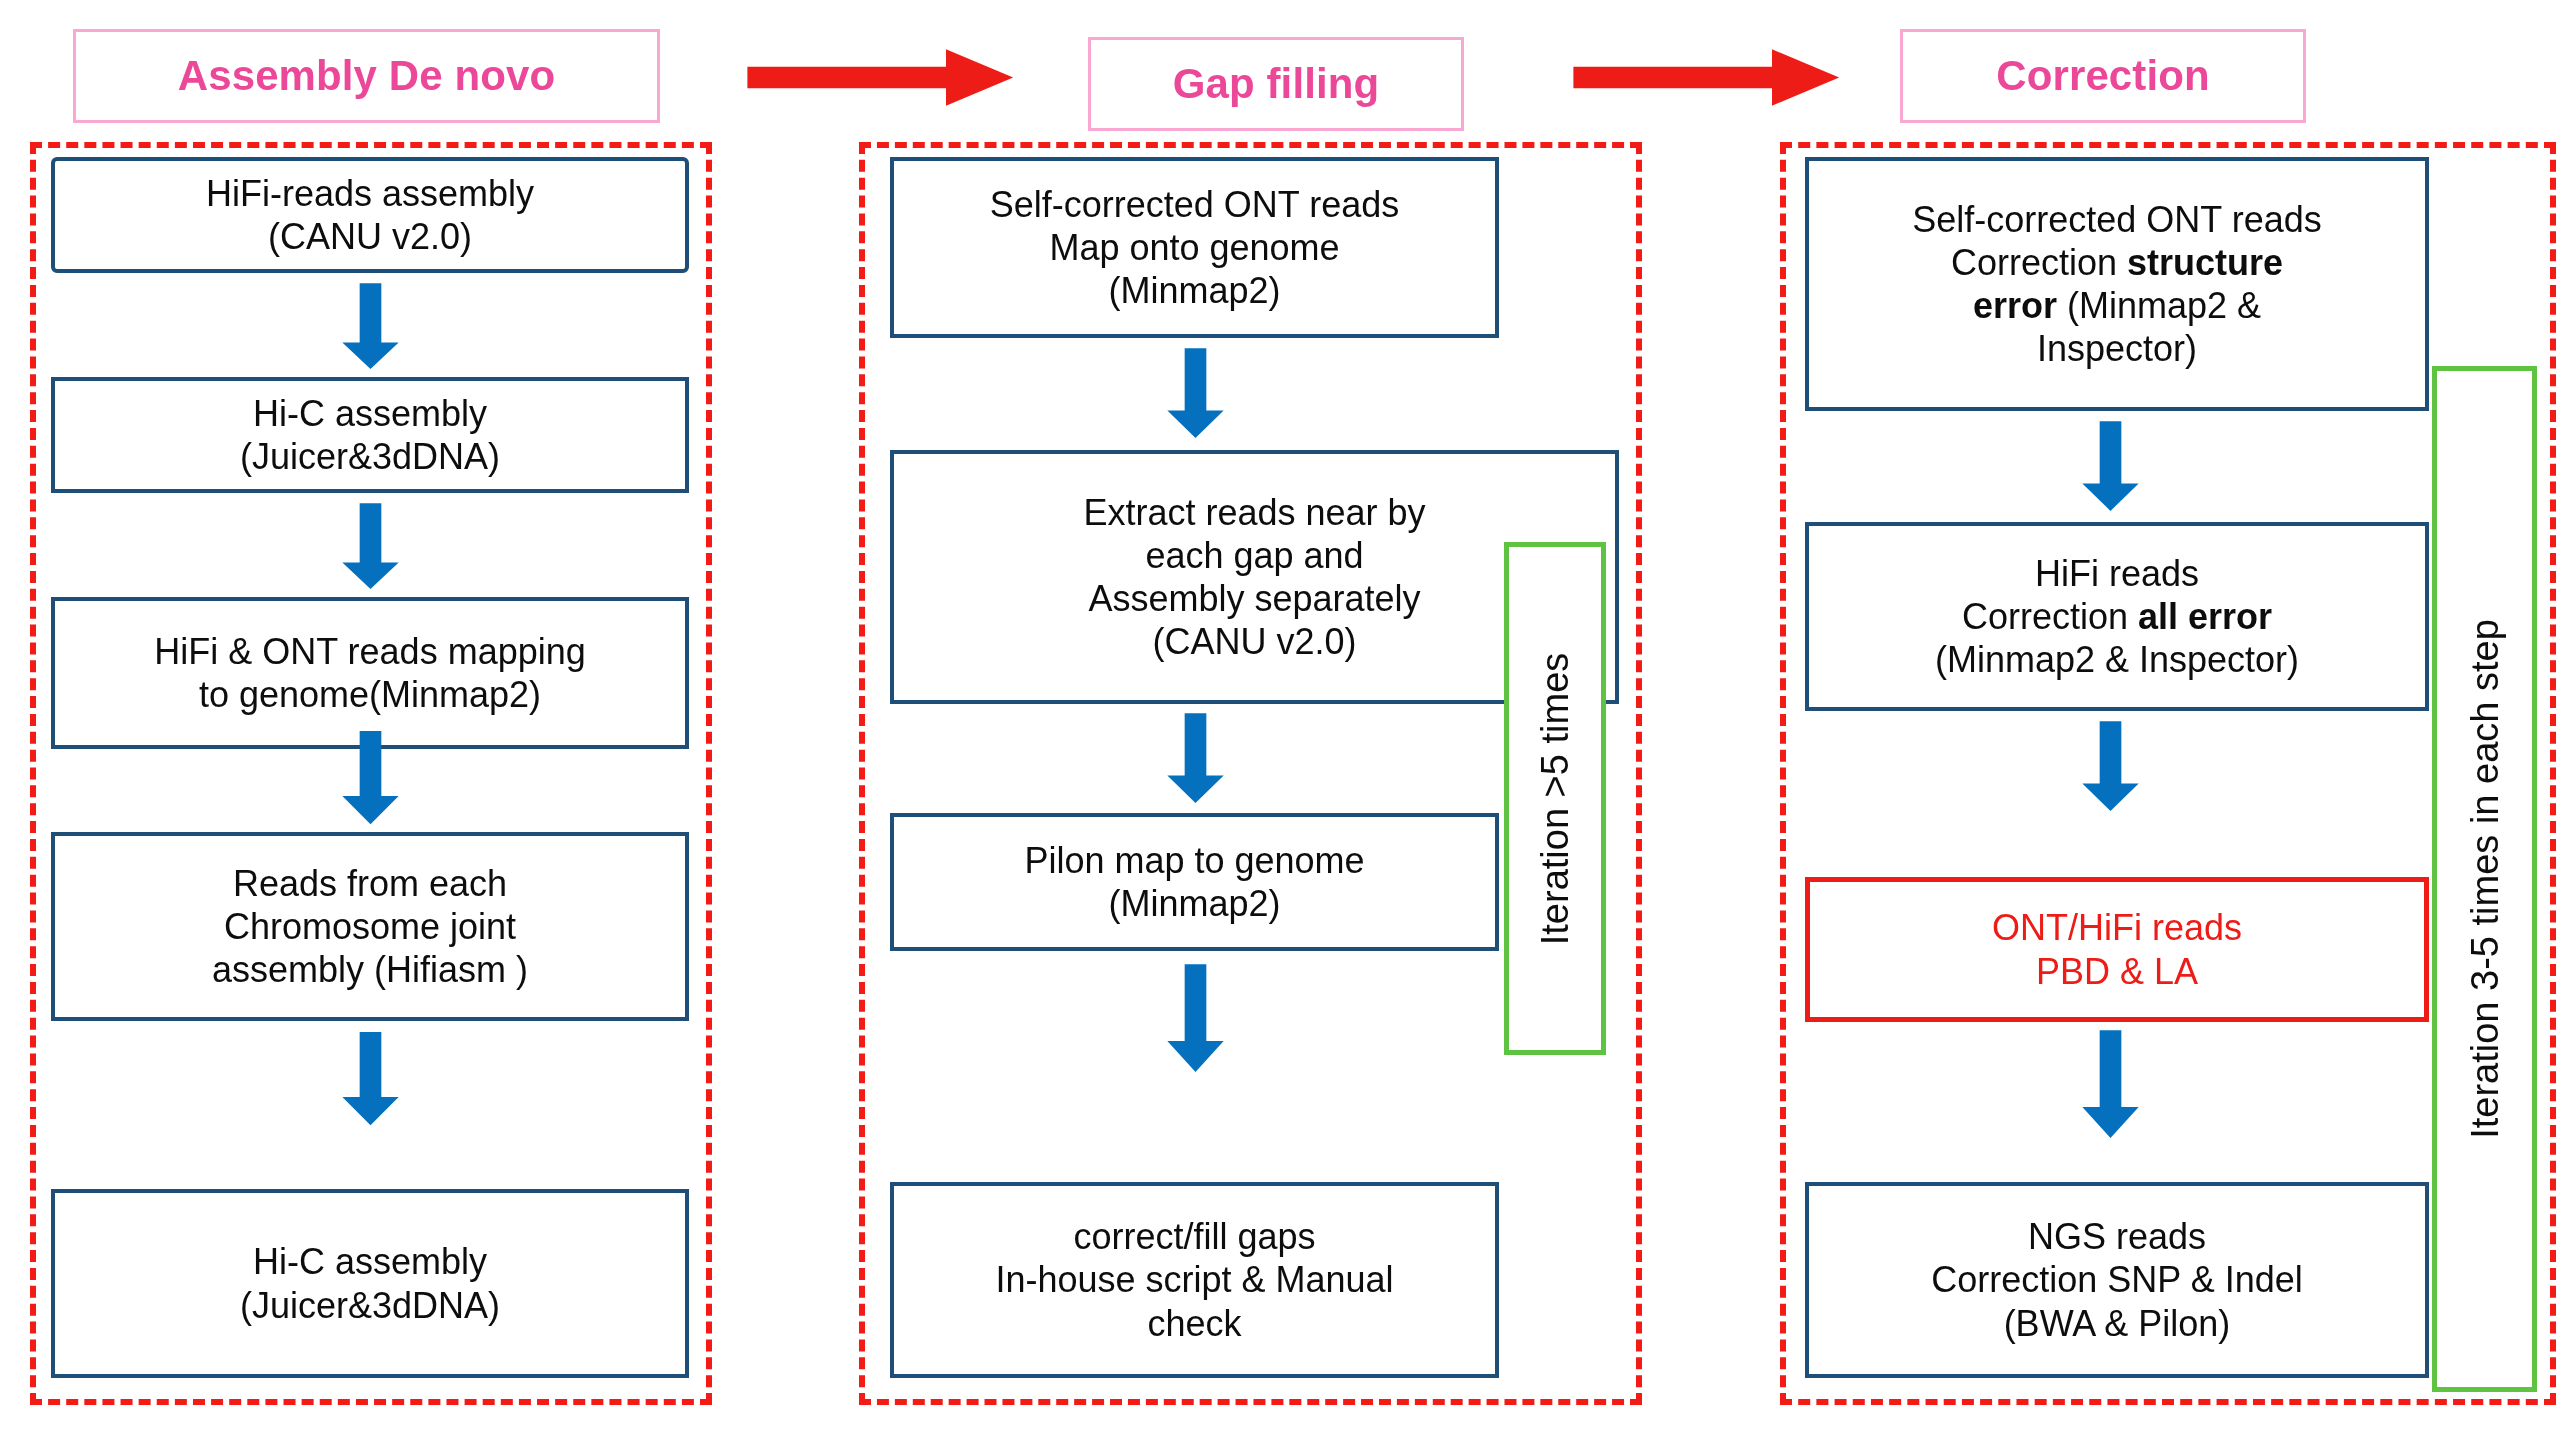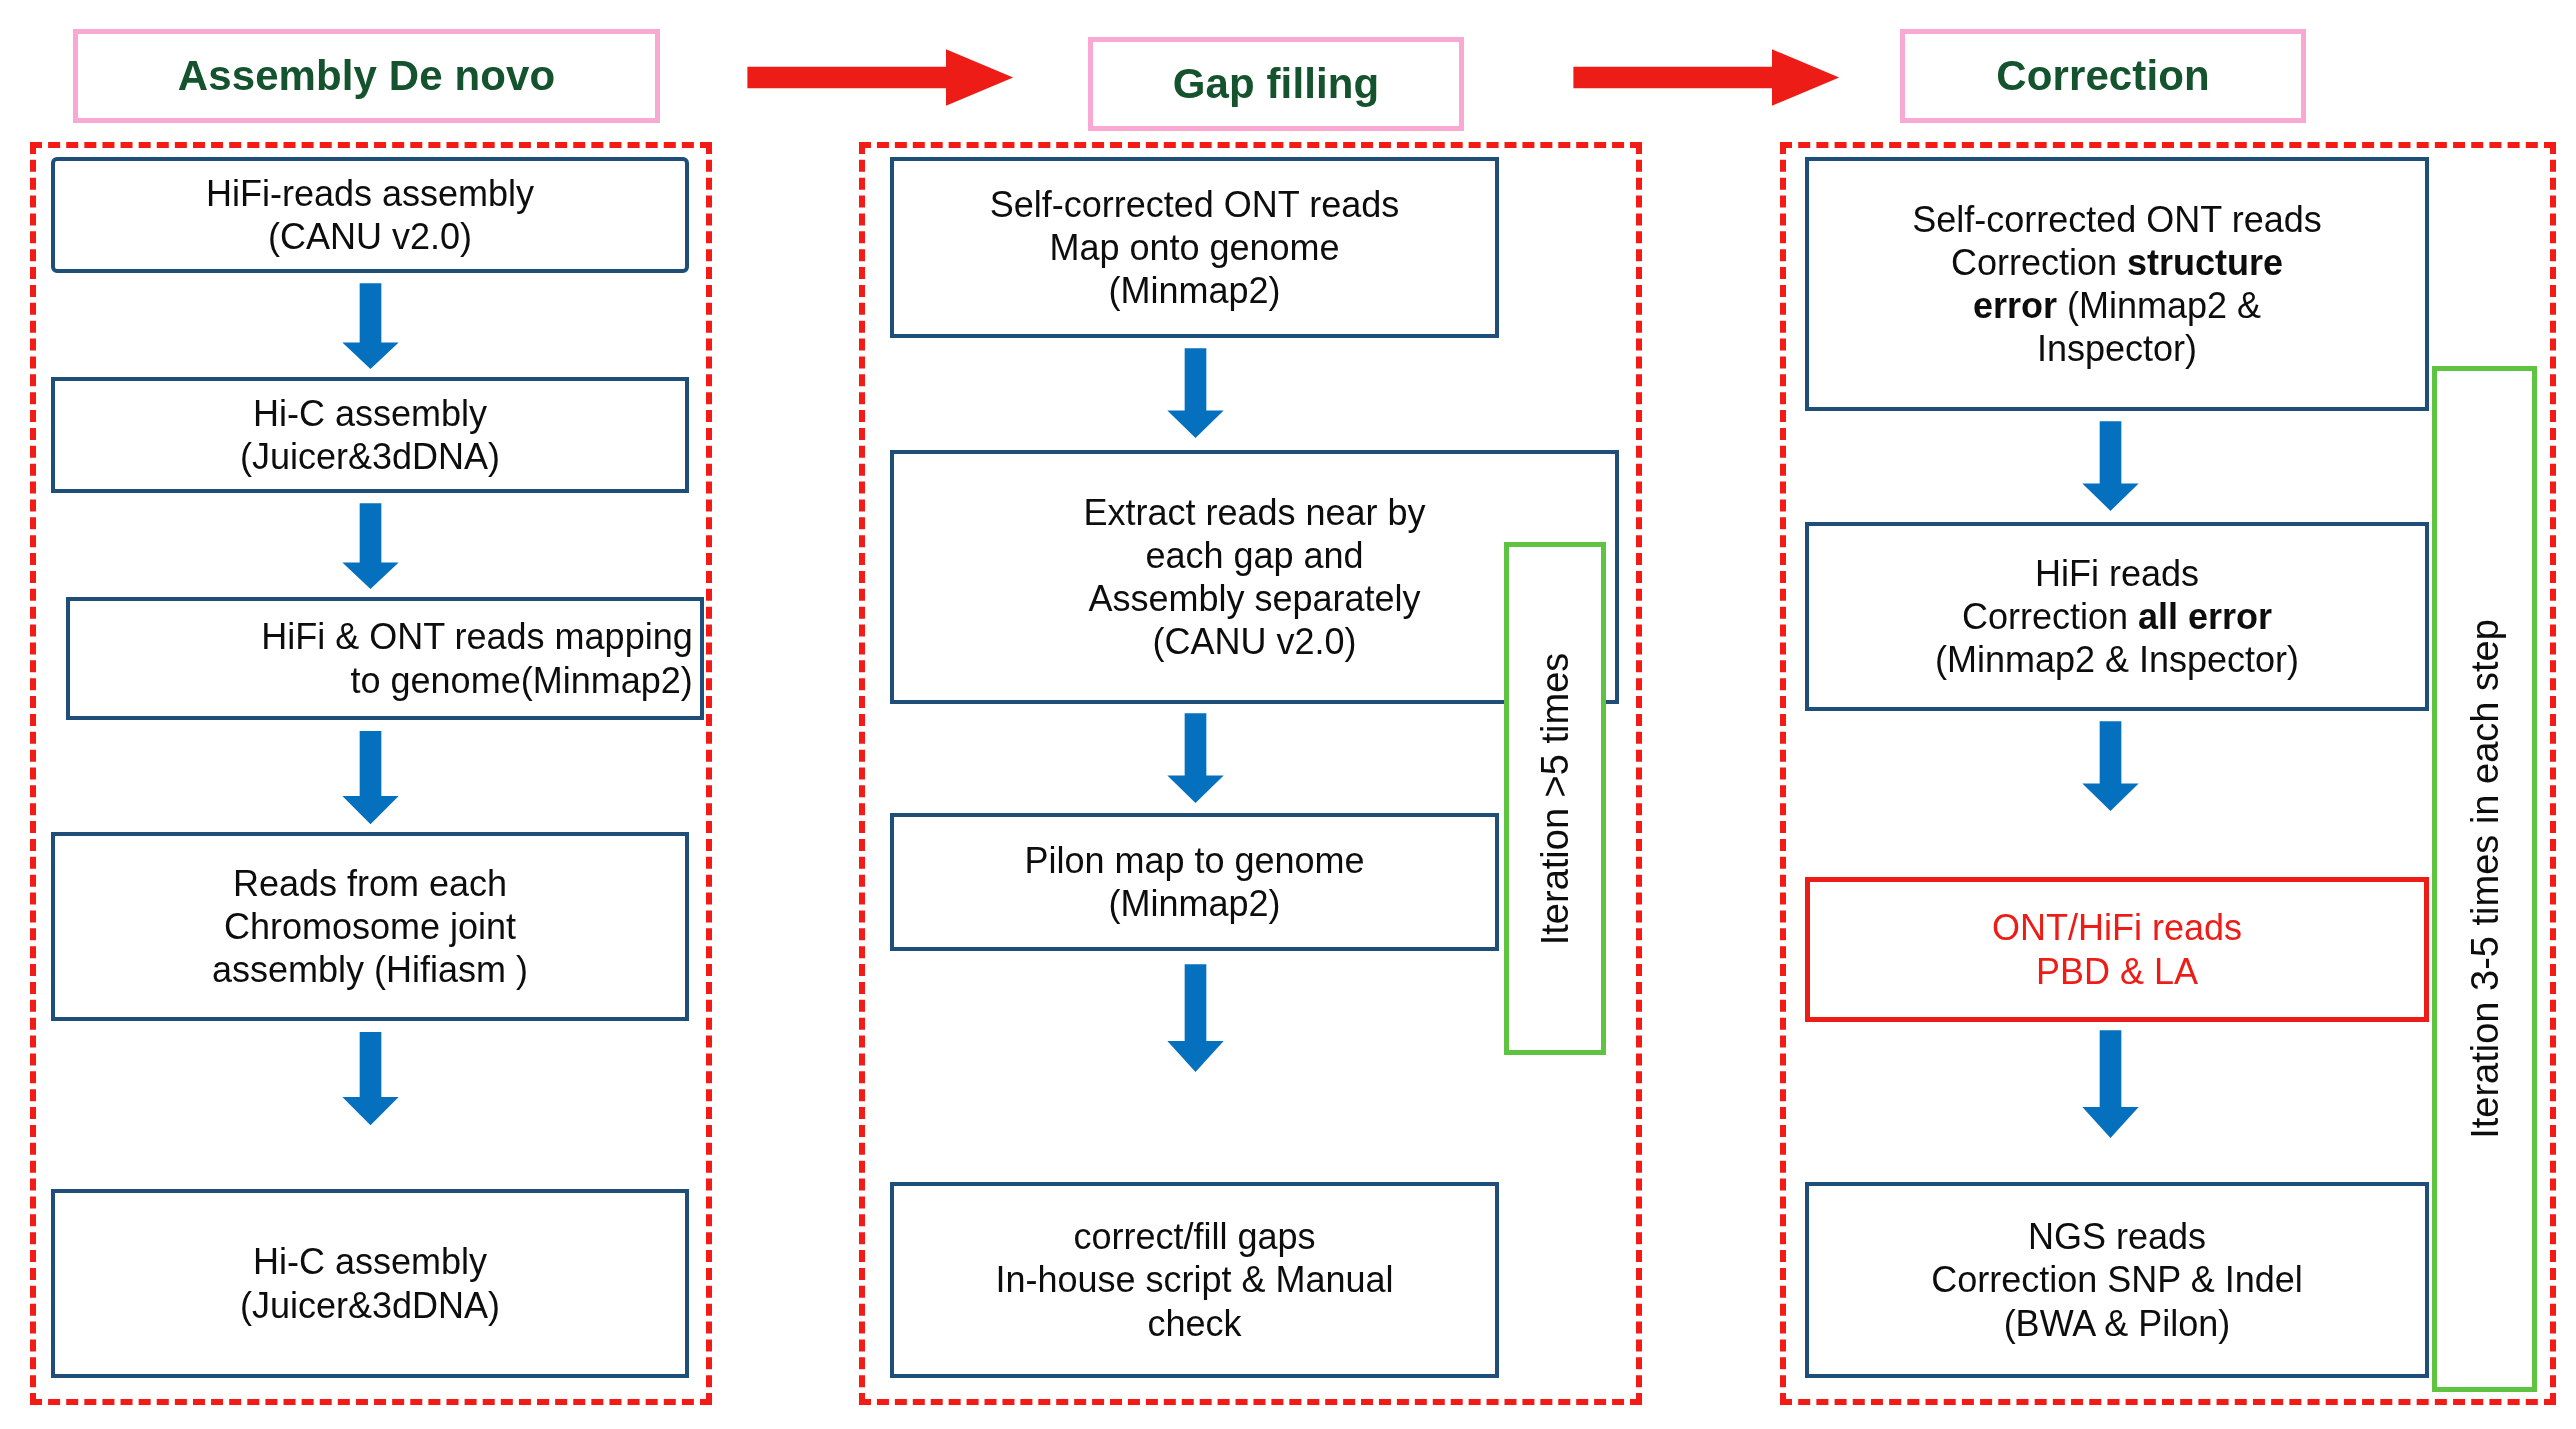--- a/index.html
+++ b/index.html
@@ -5,24 +5,24 @@
   html,body{margin:0;padding:0;background:#ffffff;}
   body{
     width:2576px;height:1429px;position:relative;overflow:hidden;
     font-family:"Liberation Sans", sans-serif;
     -webkit-font-smoothing:antialiased;
   }
   .abs{position:absolute;box-sizing:border-box;}
 
   
   .stage-head{
-    border:5px solid #f9a8d4;
+    border:3px solid #f9a8d4;
     background:#ffffff;
     display:flex;align-items:center;justify-content:center;
-    color:#14532d;font-weight:bold;
+    color:#ec4899;font-weight:bold;
     font-size:42px;letter-spacing:0.1px;
     white-space:nowrap;
   }
 
   
   .red-arrow{display:block;}
 
   
   .stage-box{
     border:6.5px dashed #F21B16;
@@ -109,21 +109,21 @@
 <div class="abs pbox" style="left:51px;top:377px;width:638px;height:116px;">
   <span class="ln">Hi-C assembly</span>
   <span class="ln">(Juicer&amp;3dDNA)</span>
 </div>
 <div class="abs" style="left:338px;top:503px;width:65px;height:87px;">
   <svg class="blue-arrow" width="65" height="87" viewBox="0 0 90 120">
     <path d="M30,0 L60,0 L60,82 L84,82 L45,119 L6,82 L30,82 Z" fill="#0571BE"></path>
   </svg>
 </div>
 
-<div class="abs pbox" style="left:66px;top:597px;width:638px;height:123px;text-align:right;">
+<div class="abs pbox" style="left:51px;top:597px;width:638px;height:152px;">
   <span class="ln">HiFi &amp; ONT reads mapping</span>
   <span class="ln">to genome(Minmap2)</span>
 </div>
 <div class="abs" style="left:338px;top:731px;width:65px;height:94px;">
   <svg class="blue-arrow" width="65" height="94" viewBox="0 0 90 130">
     <path d="M30,0 L60,0 L60,90 L84,90 L45,129 L6,90 L30,90 Z" fill="#0571BE"></path>
   </svg>
 </div>
 
 <div class="abs pbox" style="left:51px;top:832px;width:638px;height:189px;">

